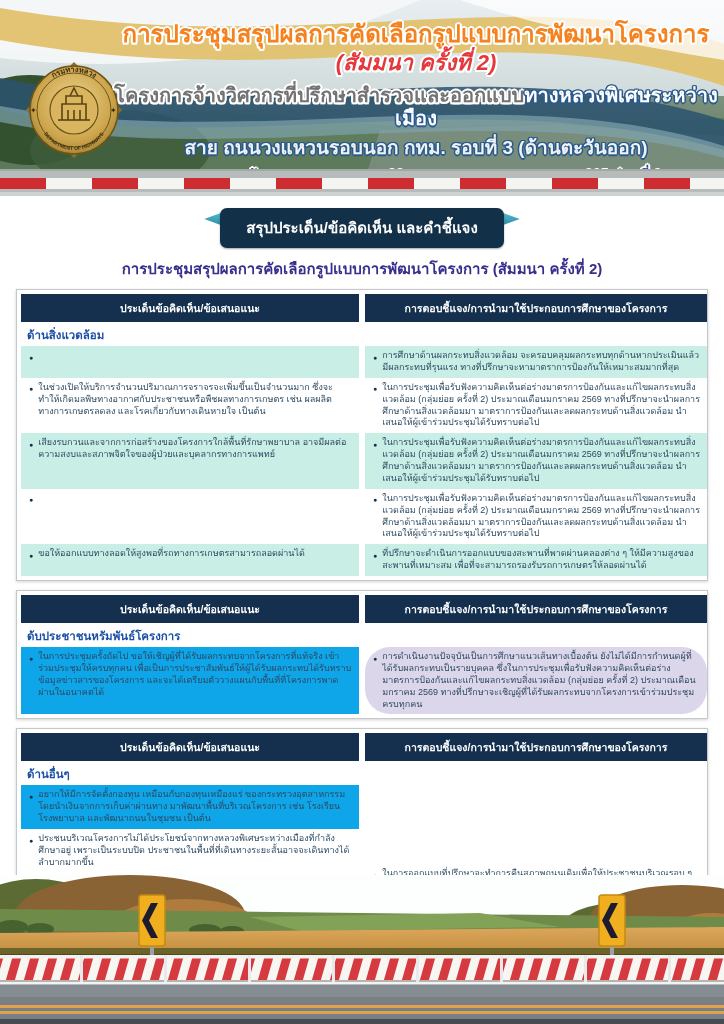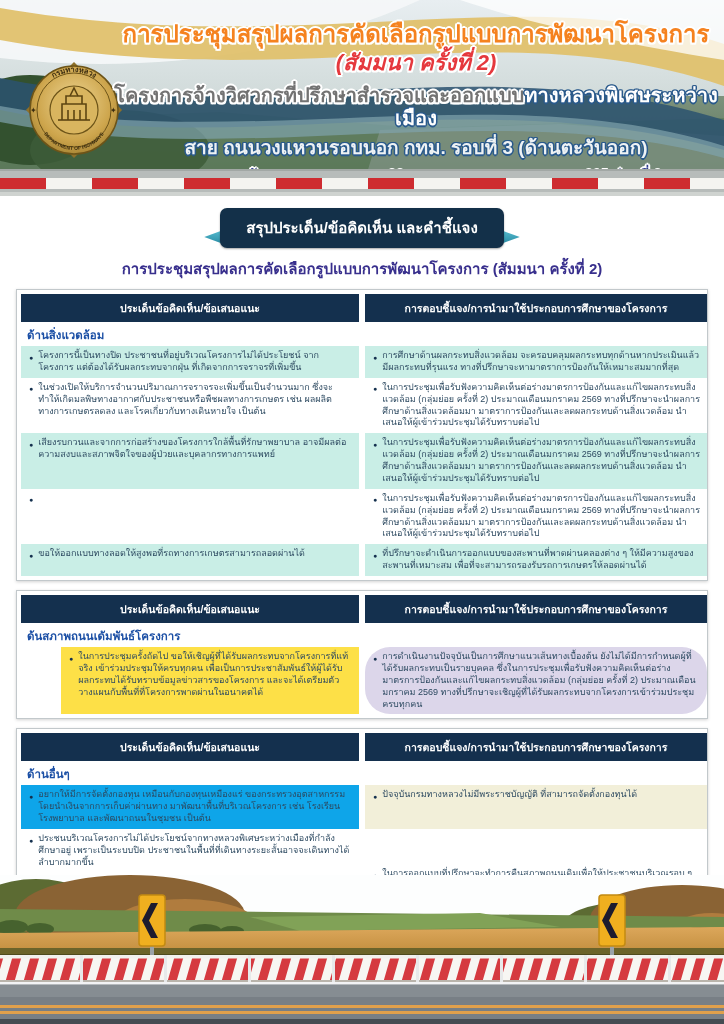--- a/index.html
+++ b/index.html
@@ -20,21 +20,21 @@
   .t2 .white { color:#ffffff; }
   .t3 { font-size:19px; font-weight:bold; margin-top:7px; color:#eef2f4; }
   .t4 { font-size:14.5px; font-weight:bold; margin-top:8px; color:#2d3c8f; }
   .logo { position:absolute; left:22px; top:52px; z-index:3; }
   .guardrail { position:absolute; left:0; right:0; bottom:0; height:27px; background:#b7bcba; border-top:2px solid #a2a8a5; z-index:4; }
   .guardrail::before { content:""; position:absolute; left:0; right:0; top:7px; height:11px;
       background:repeating-linear-gradient(90deg,#ce2c30 0 46px,#f4f4f0 46px 92px); }
   .guardrail::after { content:""; position:absolute; left:0; right:0; bottom:0; height:4px; background:#cfd3d0; }
 
   
-  .banner-row { display:flex; justify-content:center; align-items:flex-end; margin-top:12px; height:40px; }
+  .banner-row { display:flex; justify-content:center; align-items:flex-start; margin-top:12px; height:40px; }
   .arrow { width:30px; height:22px; background:linear-gradient(180deg,#62c8da,#1e7f99); }
   .arrow.left { clip-path:polygon(100% 0,0 50%,100% 100%); margin-right:-14px; }
   .arrow.right { clip-path:polygon(0 0,100% 50%,0 100%); margin-left:-14px; }
   .banner { position:relative; z-index:2; background:#133049; color:#fff; font-weight:bold; font-size:15px;
       padding:8px 26px; border-radius:7px; box-shadow:0 1px 2px rgba(0,0,0,.35); }
   .page-subtitle { text-align:center; color:#382f8d; font-size:15px; font-weight:bold; margin:9px 14px 8px; }
 
   
   #tables { margin:0 16px; }
   .tbl { background:#fff; border:1px solid #c2c8cb; box-shadow:0 1px 3px rgba(0,0,0,.18); padding:4px; margin-bottom:9px; }
@@ -138,21 +138,20 @@
   <main id="tables">
       <section class="tbl">
         <div class="hdr-row">
           <div class="hdr">ประเด็นข้อคิดเห็น/ข้อเสนอแนะ</div>
           <div class="hdr">การตอบชี้แจง/การนำมาใช้ประกอบการศึกษาของโครงการ</div>
         </div>
         <div class="sec-title">ด้านสิ่งแวดล้อม</div>
         <div class="trow">
           <div class="cell" style="background: rgb(201, 238, 230);">
             <span class="bullet">●</span>
-            <p>โครงการนี้เป็นทางปิด ประชาชนที่อยู่บริเวณโครงการไม่ได้ประโยชน์ จากโครงการ แต่ต้องได้รับผลกระทบจากฝุ่น ที่เกิดจากการจราจรที่เพิ่มขึ้น</p>
           </div>
           <div class="cell" style="background: rgb(201, 238, 230);">
             <span class="bullet">●</span>
             <p>การศึกษาด้านผลกระทบสิ่งแวดล้อม จะครอบคลุมผลกระทบทุกด้านหากประเมินแล้วมีผลกระทบที่รุนแรง ทางที่ปรึกษาจะหามาตราการป้องกันให้เหมาะสมมากที่สุด</p>
           </div>
         </div>
         <div class="trow">
           <div class="cell" style="background: rgb(255, 255, 255);">
             <span class="bullet">●</span>
             <p>ในช่วงเปิดให้บริการจำนวนปริมาณการจราจรจะเพิ่มขึ้นเป็นจำนวนมาก ซึ่งจะทำให้เกิดมลพิษทางอากาศกับประชาชนหรือพืชผลทางการเกษตร เช่น ผลผลิตทางการเกษตรลดลง และโรคเกี่ยวกับทางเดินหายใจ เป็นต้น</p>
@@ -190,46 +189,42 @@
             <span class="bullet">●</span>
             <p>ที่ปรึกษาจะดำเนินการออกแบบของสะพานที่พาดผ่านคลองต่าง ๆ ให้มีความสูงของสะพานที่เหมาะสม เพื่อที่จะสามารถรองรับรถการเกษตรให้ลอดผ่านได้</p>
           </div>
         </div>
       </section>
       <section class="tbl">
         <div class="hdr-row">
           <div class="hdr">ประเด็นข้อคิดเห็น/ข้อเสนอแนะ</div>
           <div class="hdr">การตอบชี้แจง/การนำมาใช้ประกอบการศึกษาของโครงการ</div>
         </div>
-        <div class="sec-title">ด้นสภาพถนนเดัมพันธ์โครงการ</div>
-        <div class="trow">
-          <div class="cell" style="background: #fde047; margin-left: 40px;">
+        <div class="sec-title">ด้บประชาชนหรัมพันธ์โครงการ</div>
+        <div class="trow">
+          <div class="cell" style="background: #0ea5e9;">
             <span class="bullet">●</span>
             <p>ในการประชุมครั้งถัดไป ขอให้เชิญผู้ที่ได้รับผลกระทบจากโครงการที่แท้จริง เข้าร่วมประชุมให้ครบทุกคน เพื่อเป็นการประชาสัมพันธ์ให้ผู้ได้รับผลกระทบได้รับทราบข้อมูลข่าวสารของโครงการ และจะได้เตรียมตัววางแผนกับพื้นที่ที่โครงการพาดผ่านในอนาคตได้</p>
           </div>
           <div class="cell" style="background: rgb(220, 214, 234); border-radius: 25px;">
             <span class="bullet">●</span>
             <p>การดำเนินงานปัจจุบันเป็นการศึกษาแนวเส้นทางเบื้องต้น ยังไม่ได้มีการกำหนดผู้ที่ได้รับผลกระทบเป็นรายบุคคล ซึ่งในการประชุมเพื่อรับฟังความคิดเห็นต่อร่างมาตรการป้องกันและแก้ไขผลกระทบสิ่งแวดล้อม (กลุ่มย่อย ครั้งที่ 2) ประมาณเดือนมกราคม 2569 ทางที่ปรึกษาจะเชิญผู้ที่ได้รับผลกระทบจากโครงการเข้าร่วมประชุมครบทุกคน</p>
           </div>
         </div>
       </section>
       <section class="tbl">
         <div class="hdr-row">
           <div class="hdr">ประเด็นข้อคิดเห็น/ข้อเสนอแนะ</div>
           <div class="hdr">การตอบชี้แจง/การนำมาใช้ประกอบการศึกษาของโครงการ</div>
         </div>
         <div class="sec-title">ด้านอื่นๆ</div>
         <div class="trow">
           <div class="cell" style="background: #0ea5e9;">
             <span class="bullet">●</span>
             <p>อยากให้มีการจัดตั้งกองทุน เหมือนกับกองทุนเหมืองแร่ ของกระทรวงอุตสาหกรรม โดยนำเงินจากการเก็บค่าผ่านทาง มาพัฒนาพื้นที่บริเวณโครงการ เช่น โรงเรียน โรงพยาบาล และพัฒนาถนนในชุมชน เป็นต้น</p>
-          </div>
-          <div class="cell" style="background: rgb(242, 239, 217);">
-            <span class="bullet">●</span>
-            <p>ปัจจุบันกรมทางหลวงไม่มีพระราชบัญญัติ ที่สามารถจัดตั้งกองทุนได้</p>
           </div>
         </div>
         <div class="trow">
           <div class="cell" style="background: rgb(255, 255, 255);">
             <span class="bullet">●</span>
             <p>ประชนบริเวณโครงการไม่ได้ประโยชน์จากทางหลวงพิเศษระหว่างเมืองที่กำลังศึกษาอยู่ เพราะเป็นระบบปิด ประชาชนในพื้นที่ที่เดินทางระยะสั้นอาจจะเดินทางได้ลำบากมากขึ้น</p>
           </div>
           <div class="cell" style="background: rgb(255, 255, 255); margin-top: 35px;">
             <span class="bullet">●</span>
             <p>ในการออกแบบที่ปรึกษาจะทำการคืนสภาพถนนเดิมเพื่อให้ประชาชนบริเวณรอบ ๆ โครงการให้กลับไปเป็นสภาพเดิม เพื่อให้ไม่กระทบต่อการเดินทางระหว่างหมู่บ้าน</p>

